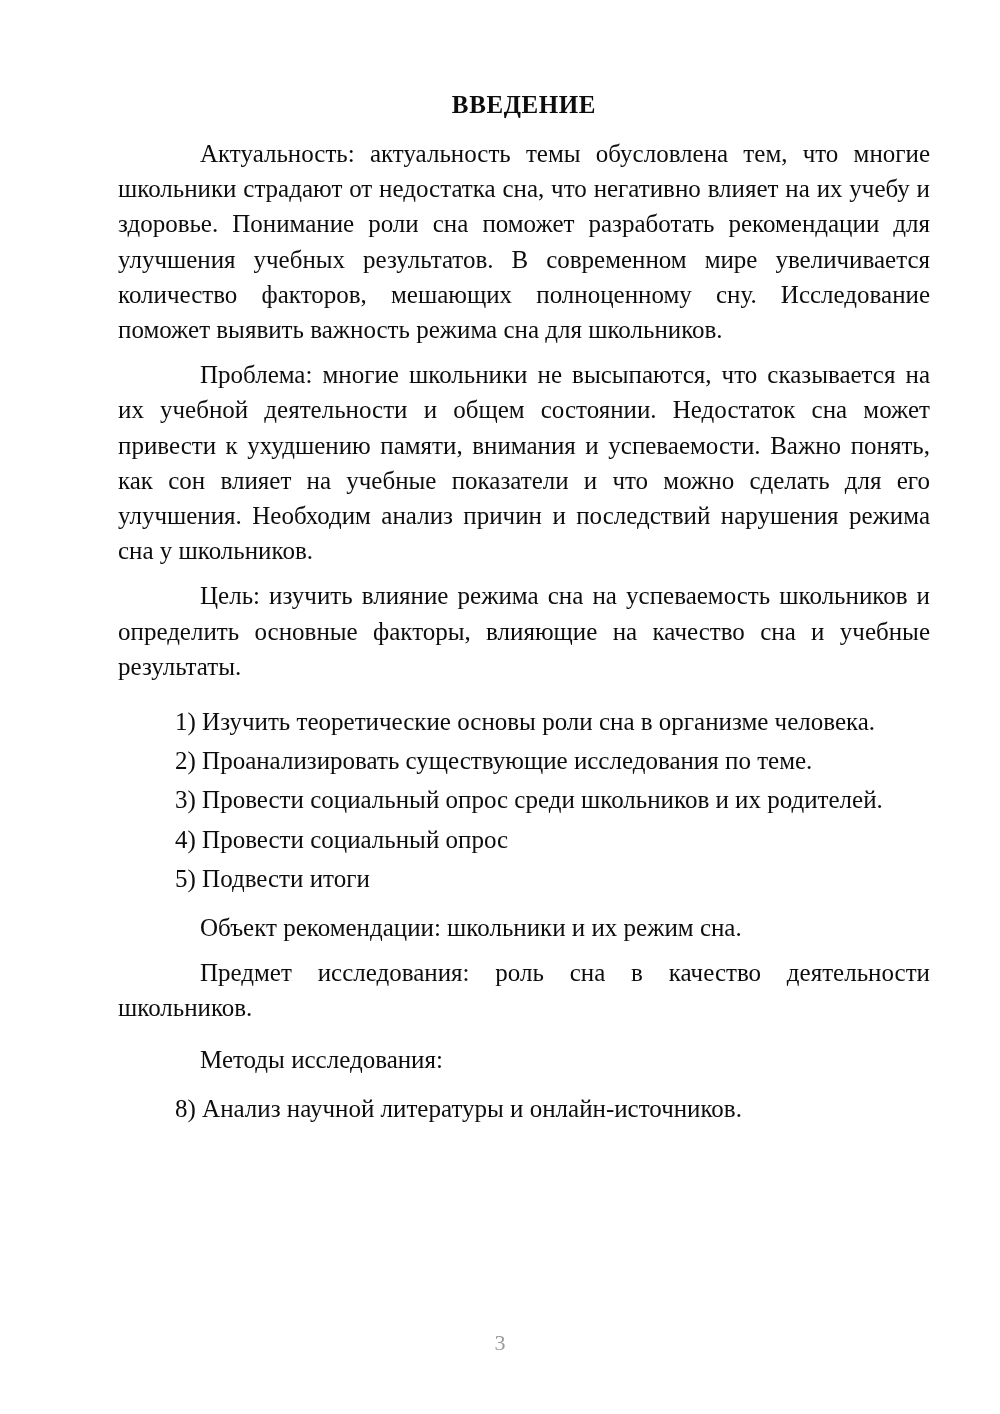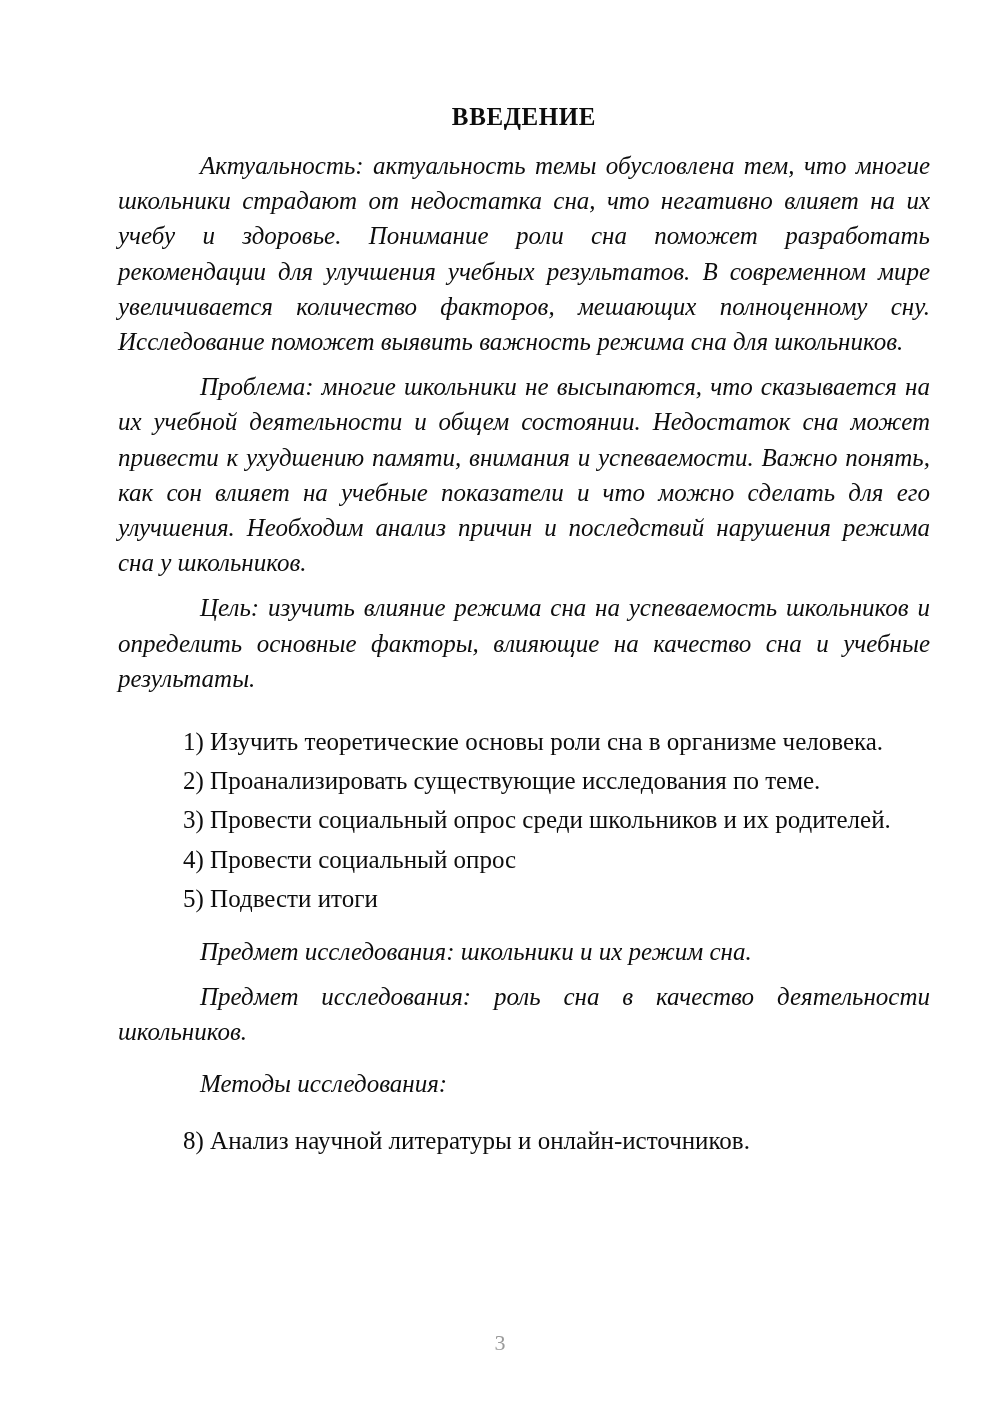--- a/index.html
+++ b/index.html
@@ -26,38 +26,37 @@
     left: 118px;
     top: 88px;
     width: 812px;
   }
   .doc-title {
     font-size: 25px;
     font-weight: bold;
     text-align: center;
     letter-spacing: 0.6px;
     line-height: 34px;
-    margin: 12px 0 14px 0;
+    margin: 0 0 14px 0;
   }
   p.para {
     font-size: 25px;
     line-height: 35.2px;
     text-align: justify;
     text-justify: inter-word;
     text-indent: 82px;
     margin: 0 0 4px 0;
     hyphens: none;
-    font-style: italic;
   }
   p.para.last-flush {
     text-align-last: left;
   }
   ol.tasks {
     list-style: none;
-    margin: 8px;
+    margin: 0;
     padding: 0;
   }
   ol.tasks li {
     font-size: 25px;
     line-height: 35.2px;
     text-align: left;
     margin: 0 0 4px 0;
     padding-left: 57px;
   }
   .gap-sm { height: 6px; }
@@ -100,21 +99,21 @@
     <ol class="tasks">
       <li>1) Изучить теоретические основы роли сна в организме человека.</li>
       <li>2) Проанализировать существующие исследования по теме.</li>
       <li>3) Провести социальный опрос среди школьников и их родителей.</li>
       <li>4) Провести социальный опрос</li>
       <li>5) Подвести итоги</li>
     </ol>
 
     <div class="gap-md"></div>
 
-    <p class="para last-flush">Предмет исследования: школьники и их режим сна.</p>
+    <p class="para last-flush">Объект рекомендации: школьники и их режим сна.</p>
 
     <div class="gap-sm"></div>
 
     <p class="para last-flush">Предмет исследования: роль сна в качество деятельности школьников.</p>
 
     <div class="gap-sm"></div>
 
 
     <div class="gap-sm"></div>
 

